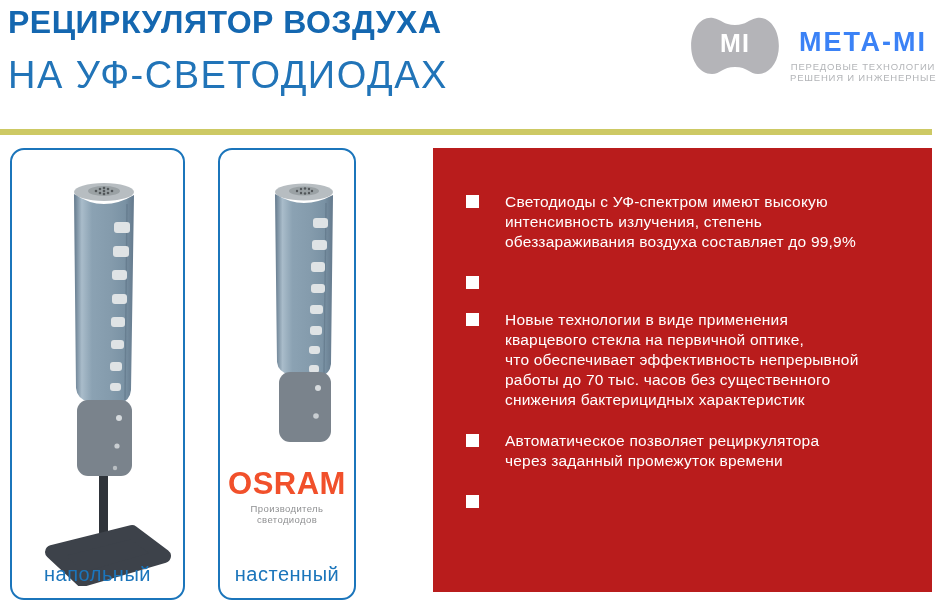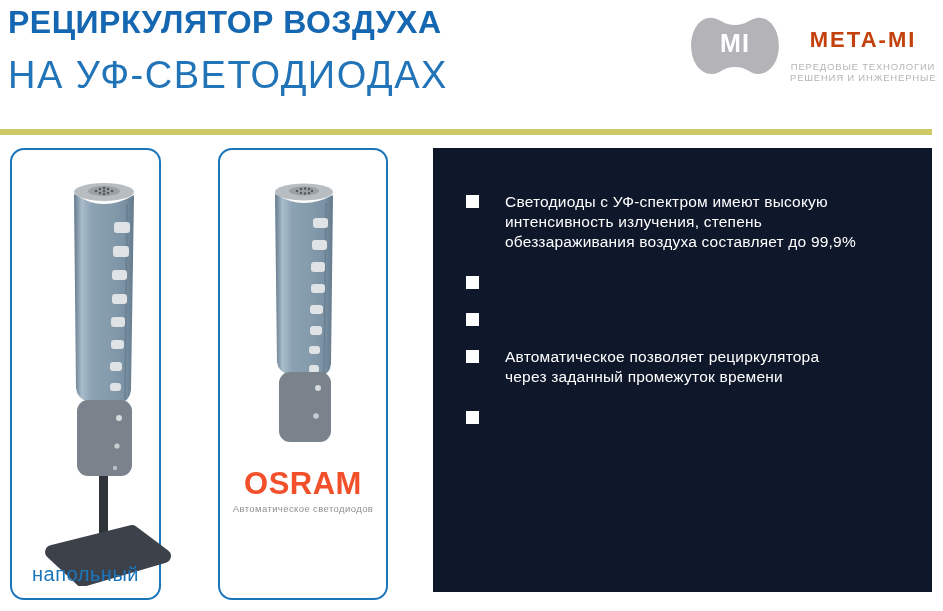--- a/index.html
+++ b/index.html
@@ -20,58 +20,58 @@
     white-space:nowrap;
   }
   .logo-wrap { position:absolute; left:688px; top:12px; width:248px; height:70px; }
   .logo-blob { position:absolute; left:0; top:0; width:94px; height:66px; }
   .logo-monogram {
     position:absolute; left:0px; top:17px; width:94px; text-align:center;
     color:#ffffff; font-size:25px; font-weight:700; letter-spacing:1px;
   }
   .logo-name {
     position:absolute; left:102px; top:15px; width:146px; text-align:center;
-    font-size:22px; font-weight:700; color:#c2410c; letter-spacing:2px; white-space:nowrap;
+    font-size:27px; font-weight:700; color:#3b82f6; letter-spacing:2px; white-space:nowrap;
   }
   .logo-tagline {
     position:absolute; left:102px; top:50px; width:146px; text-align:center;
     font-size:9.5px; color:#b3b5b8; letter-spacing:0.8px; line-height:10.5px; white-space:nowrap;
   }
 
   .divider-bar {
     position:absolute; left:0; top:129px; width:932px; height:6px; background:#cdc964;
   }
 
   
   .card {
     position:absolute; top:148px; height:452px; box-sizing:border-box;
     border:2px solid #1b75bb; border-radius:14px; background:#ffffff;
   }
-  .card-floor { left:10px;  width:151px; }
-  .card-wall  { left:218px; width:170px; }
+  .card-floor { left:10px;  width:175px; }
+  .card-wall  { left:218px; width:138px; }
   .card-label {
     position:absolute; left:0; right:0; bottom:12px; text-align:center;
     color:#1b75bb; font-size:20px; font-weight:500; letter-spacing:0.5px;
   }
   .product-img { position:absolute; }
   .img-floor { left:4px;  top:14px; width:164px; height:422px; }
   .img-wall  { left:4px;  top:16px; width:158px; height:300px; }
 
   .brand-block { position:absolute; left:0; right:0; top:318px; text-align:center; }
   .brand-name {
     font-size:31px; font-weight:800; color:#f1502b; letter-spacing:0.5px; line-height:32px;
   }
   .brand-caption {
     margin-top:3px; font-size:9.5px; color:#8f9092; letter-spacing:0.4px;
   }
 
   
   .panel {
     position:absolute; left:433px; top:148px; width:499px; height:444px;
-    background:#0f172a; box-sizing:border-box; padding:44px 14px 0 33px;
+    background:#b91c1c; box-sizing:border-box; padding:44px 14px 0 33px;
   }
   .feature { display:flex; align-items:flex-start; margin-bottom:21px; }
   .feature-bullet {
     flex:0 0 13px; width:13px; height:13px; background:#ffffff; margin-top:3px;
   }
   .feature-text {
     margin-left:26px; color:#ffffff; font-size:15.5px; line-height:20px;
     letter-spacing:0.2px; white-space:pre-line;
   }
 </style>
@@ -179,36 +179,42 @@
         <rect x="85" y="180" width="11" height="8" rx="3"></rect>
         <rect x="85" y="199" width="10" height="8" rx="3"></rect>
       </g>
 
       <rect x="55" y="206" width="52" height="70" rx="11" fill="#7a838c"></rect>
       <circle cx="94" cy="222" r="3" fill="#d6dadd"></circle>
       <circle cx="92" cy="250" r="2.8" fill="#c9ced2"></circle>
     </svg>
     <div class="brand-block">
       <div class="brand-name">OSRAM</div>
-      <div class="brand-caption">Автоматическое светодиодов</div>
-    </div>
+      <div class="brand-caption">Производитель светодиодов</div>
+    </div>
+    <div class="card-label">настенный</div>
   </div>
 
   <div class="panel">
     <div class="feature">
       <div class="feature-bullet"></div>
       <div class="feature-text">Светодиоды с УФ-спектром имеют высокую
 интенсивность излучения, степень
 обеззараживания воздуха составляет до 99,9%</div>
     </div>
     <div class="feature">
       <div class="feature-bullet"></div>
     </div>
     <div class="feature">
       <div class="feature-bullet"></div>
+      <div class="feature-text">Новые технологии в виде применения
+кварцевого стекла на первичной оптике,
+что обеспечивает эффективность непрерывной
+работы до 70 тыс. часов без существенного
+снижения бактерицидных характеристик</div>
     </div>
     <div class="feature">
       <div class="feature-bullet"></div>
       <div class="feature-text">Автоматическое позволяет рециркулятора
 через заданный промежуток времени</div>
     </div>
     <div class="feature">
       <div class="feature-bullet"></div>
     </div>
   </div>

